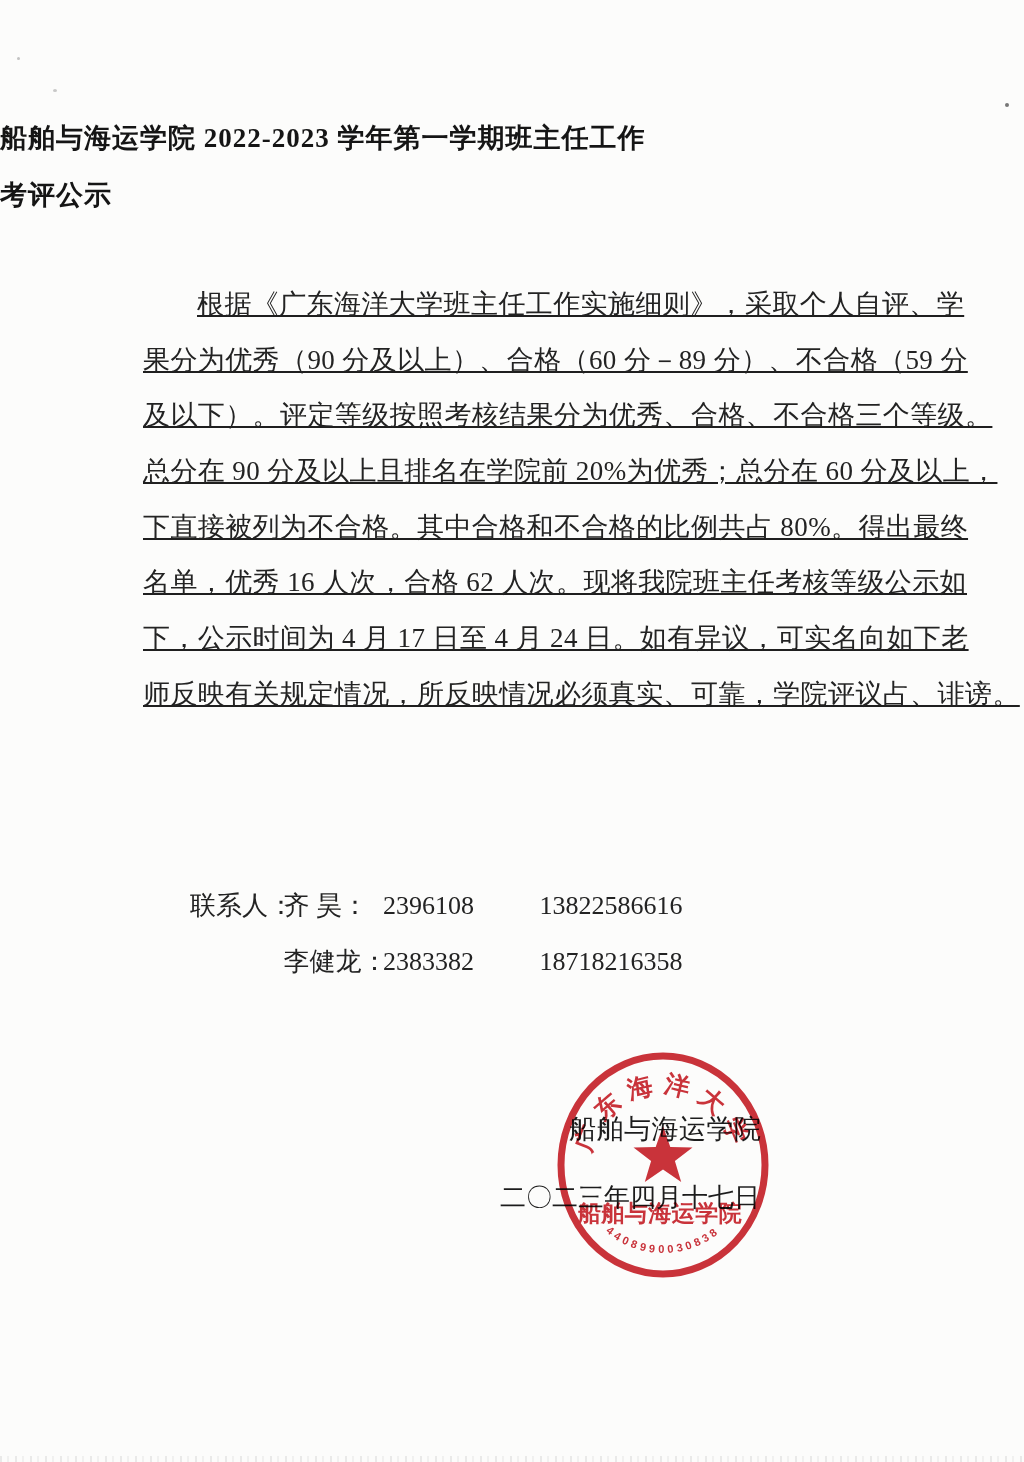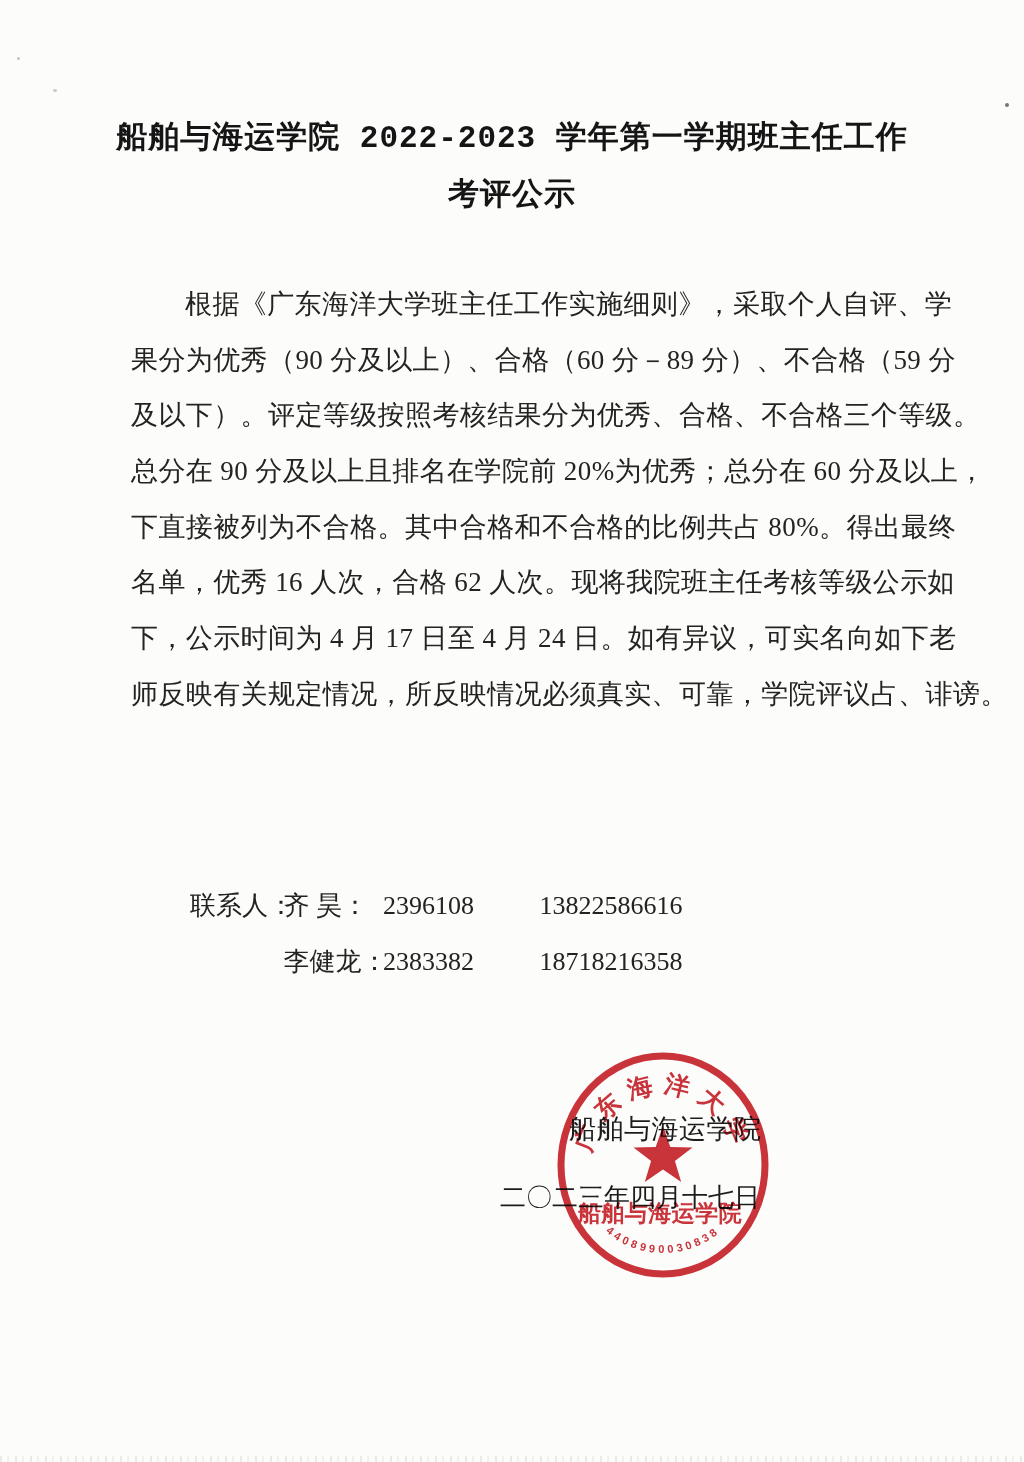--- a/index.html
+++ b/index.html
@@ -12,33 +12,33 @@
     background: #fcfcfb;
     overflow: hidden;
     font-family: "Liberation Serif", "DejaVu Serif", serif;
     color: #1f1f1f;
   }
   .title {
     position: absolute;
     top: 110px;
     left: 0;
     width: 100%;
-    text-align: center;
-    font-size: 31px;
+    text-align: left;
+    font-size: 27px;
     font-weight: bold;
     color: #151515;
     line-height: 57px;
     letter-spacing: 1px;
-    font-family: Liberation Mono, monospace;
   }
   .body-block {
     position: absolute;
     top: 277px;
-    left: 131px;
+    left: 143px;
     width: 742px;
+    text-decoration: underline;
   }
   .bline {
     font-size: 27px;
     line-height: 55.7px;
     height: 55.7px;
     white-space: nowrap;
     text-align: justify;
     text-align-last: justify;
     letter-spacing: 0.4px;
     color: #232323;

